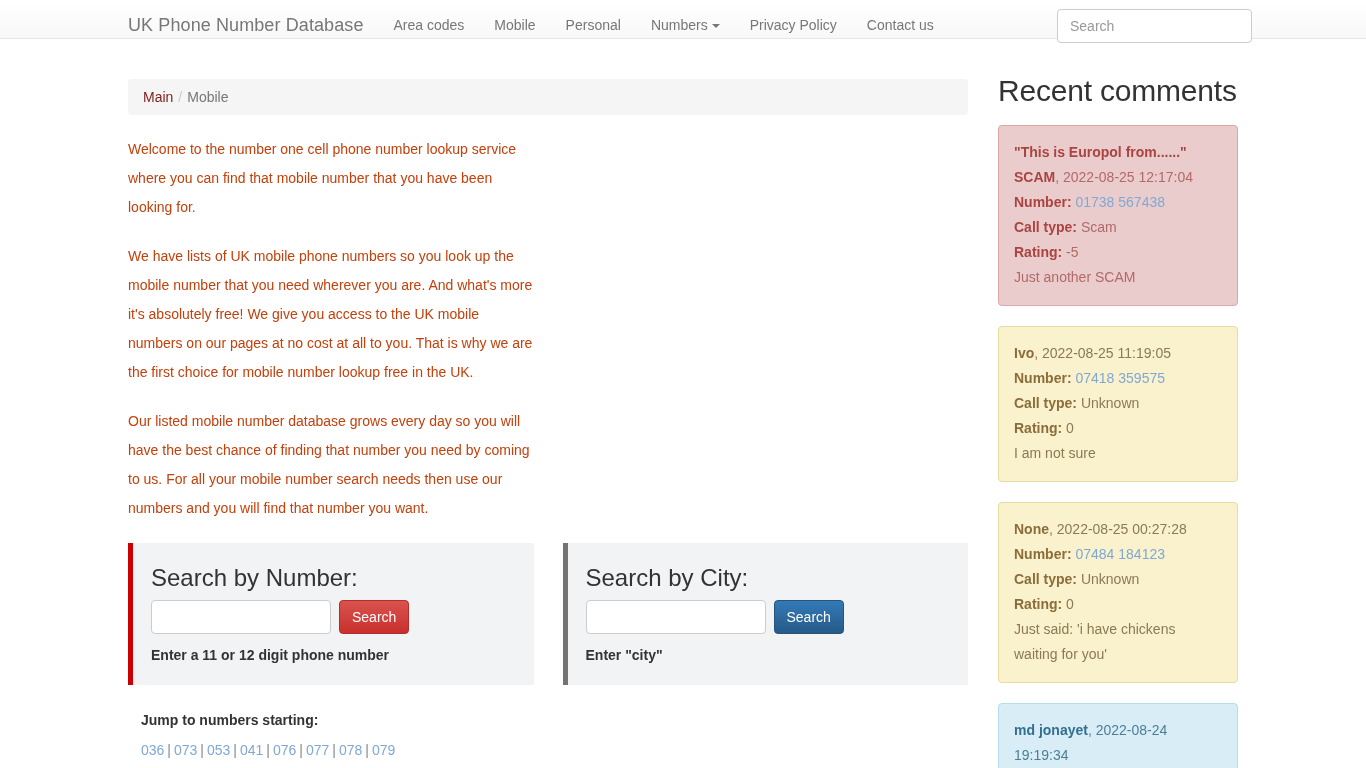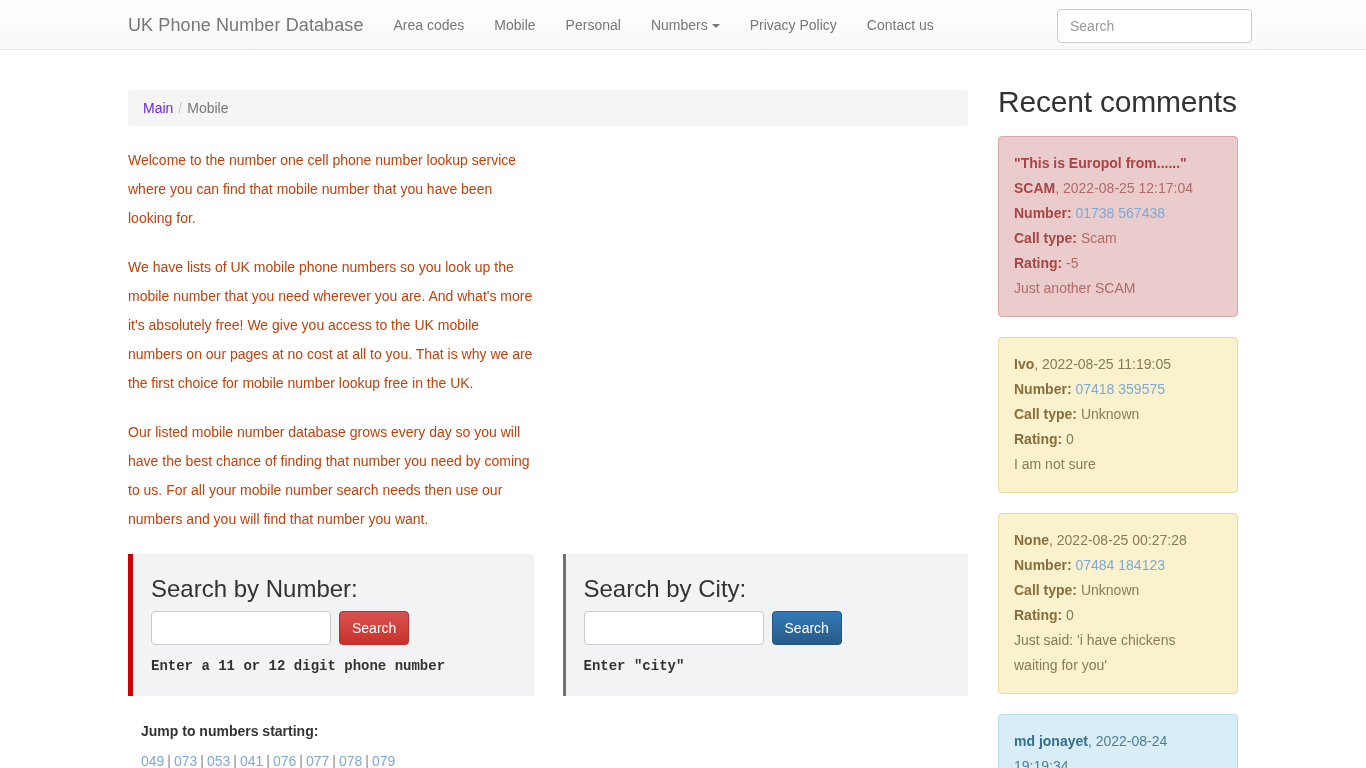--- a/index.html
+++ b/index.html
@@ -12,21 +12,21 @@
     overflow: hidden;
     background: #ffffff;
     font-family: "Liberation Sans", sans-serif;
     font-size: 14px;
     line-height: 1.428571429;
     color: #333333;
   }
 
   
   .navbar {
-    height: 50px;
+    height: 39px;
     background: linear-gradient(to bottom, #ffffff 0%, #f8f8f8 100%);
     background-color: #f8f8f8;
     border-bottom: 1px solid #e7e7e7;
     position: relative;
   }
   .nav-inner {
     width: 1140px;
     margin: 0 auto;
     height: 50px;
     position: relative;
@@ -102,21 +102,21 @@
   
   .breadcrumb {
     margin-top: 40px;
     margin-bottom: 20px;
     padding: 8px 15px;
     background-color: #f5f5f5;
     border-radius: 4px;
     list-style: none;
     font-size: 14px;
   }
-  .breadcrumb a { color: #6d28d9; text-decoration: none; }
+  .breadcrumb a { color: #7f1d1d; text-decoration: none; }
   .breadcrumb .sep { color: #cccccc; padding: 0 5px; }
   .breadcrumb .cur { color: #777777; }
 
   
   h1.page-title {
     font-size: 36px;
     font-weight: normal;
     color: #333333;
     margin: 0 0 20px 0;
     line-height: 1.1;
@@ -132,21 +132,21 @@
 
   
   .panels { display: flex; gap: 29px; margin-top: 1px; }
   .panel {
     width: 412px;
     background-color: #f1f3f5;
     padding: 14px 18px 20px 18px;
     position: relative;
   }
   .panel.red { border-left: 5px solid #cc0000; }
-  .panel.blue { border-left: 3px solid #737373; }
+  .panel.blue { border-left: 5px solid #737373; }
   .panel h2 {
     font-size: 24px;
     font-weight: normal;
     color: #333333;
     margin: 8px 0 9px 0;
     line-height: 1.1;
   }
   .panel-row { display: flex; align-items: stretch; gap: 8px; }
   .panel-row input[type="text"] {
     width: 180px;
@@ -180,21 +180,20 @@
   .btn-primary {
     background: linear-gradient(to bottom, #337ab7 0%, #265a88 100%);
     background-color: #2e6da4;
     border-color: #245580;
   }
   .panel-hint {
     margin: 11px 0 0 0;
     font-size: 14px;
     font-weight: bold;
     color: #333333;
-    font-family: Liberation Mono, monospace;
   }
 
   
   .jump-block { padding-left: 13px; margin-top: 25px; }
   .jump-label { font-size: 14px; font-weight: bold; color: #333333; margin: 0 0 10px 0; }
   .jump-links { font-size: 14px; color: #777777; }
   .jump-links a { color: #7fa8d6; text-decoration: none; }
   .jump-links .bar { color: #888888; padding: 0 3px; }
 
   
@@ -310,21 +309,21 @@
           <button class="btn btn-primary">Search</button>
         </div>
         <p class="panel-hint">Enter "city"</p>
       </div>
 
     </div>
 
     <div class="jump-block">
       <p class="jump-label">Jump to numbers starting:</p>
       <div class="jump-links">
-        <a href="#">049</a><span class="bar">|</span><a href="#">073</a><span class="bar">|</span><a href="#">053</a><span class="bar">|</span><a href="#">041</a><span class="bar">|</span><a href="#">076</a><span class="bar">|</span><a href="#">077</a><span class="bar">|</span><a href="#">078</a><span class="bar">|</span><a href="#">079</a>
+        <a href="#">036</a><span class="bar">|</span><a href="#">073</a><span class="bar">|</span><a href="#">053</a><span class="bar">|</span><a href="#">041</a><span class="bar">|</span><a href="#">076</a><span class="bar">|</span><a href="#">077</a><span class="bar">|</span><a href="#">078</a><span class="bar">|</span><a href="#">079</a>
       </div>
     </div>
 
     <table class="numbers">
       <thead>
         <tr>
           <th class="c-start">Number starts</th>
           <th class="c-issued">Issued by</th>
           <th class="c-use">Use</th>
           <th class="c-area">Area</th>

